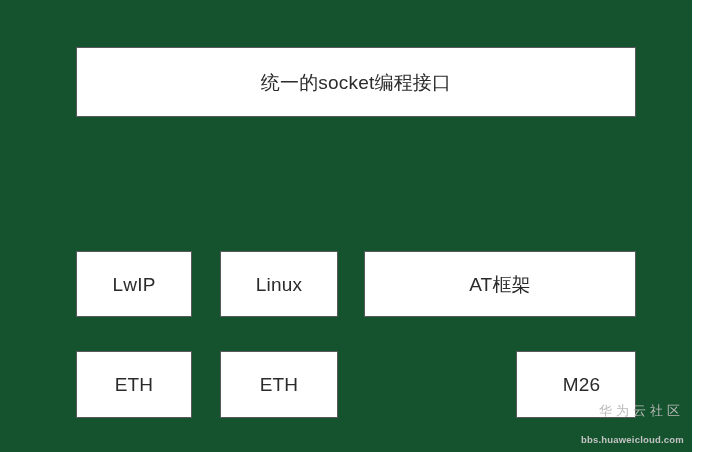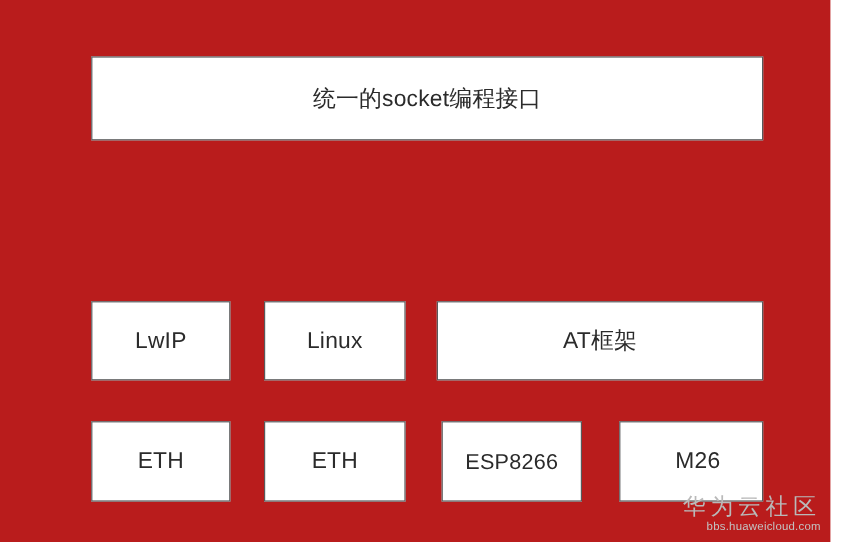--- a/index.html
+++ b/index.html
@@ -14,21 +14,21 @@
     position: relative;
     overflow: hidden;
   }
 
   #diagram-canvas {
     position: absolute;
     left: 0;
     top: 0;
     width: 692px;
     height: 452px;
-    background: #b91c1c;
+    background: #14532d;
   }
 
   .layer-box {
     position: absolute;
     box-sizing: border-box;
     border: 1.4px solid #58595b;
     background: #ffffff;
     display: flex;
     align-items: center;
     justify-content: center;
@@ -114,33 +114,34 @@
   #watermark {
     position: absolute;
     right: 8px;
     bottom: 7px;
     text-align: right;
     pointer-events: none;
     user-select: none;
   }
   #watermark .wm-cn {
     color: #b9b9b9;
-    font-size: 19px;
+    font-size: 13px;
     letter-spacing: 4px;
     line-height: 1.1;
     white-space: nowrap;
     margin-left: 16px;
   }
   #watermark .wm-url {
     color: #c3c3c3;
     font-size: 9.5px;
     letter-spacing: 0.2px;
     line-height: 1.2;
-    margin-top: 0;
+    margin-top: 15px;
     white-space: nowrap;
+    font-weight: bold;
   }
 </style>
 </head>
 <body>
 
 <div id="diagram-canvas">
 
   <div class="layer-box" id="box-socket-api">
     <span class="box-label">统一的socket编程接口</span>
   </div>
@@ -155,23 +156,20 @@
   <div class="layer-box" id="box-at-framework">
     <span class="box-label">AT框架</span>
   </div>
 
   <div class="layer-box" id="box-eth-1">
     <span class="box-label">ETH</span>
   </div>
   <div class="layer-box" id="box-eth-2">
     <span class="box-label">ETH</span>
   </div>
-  <div class="layer-box" id="box-esp8266">
-    <span class="box-label small">ESP8266</span>
-  </div>
   <div class="layer-box" id="box-m26">
     <span class="box-label">M26</span>
   </div>
 
   <div id="watermark">
     <div class="wm-cn">华为云社区</div>
     <div class="wm-url">bbs.huaweicloud.com</div>
   </div>
 
 </div>

